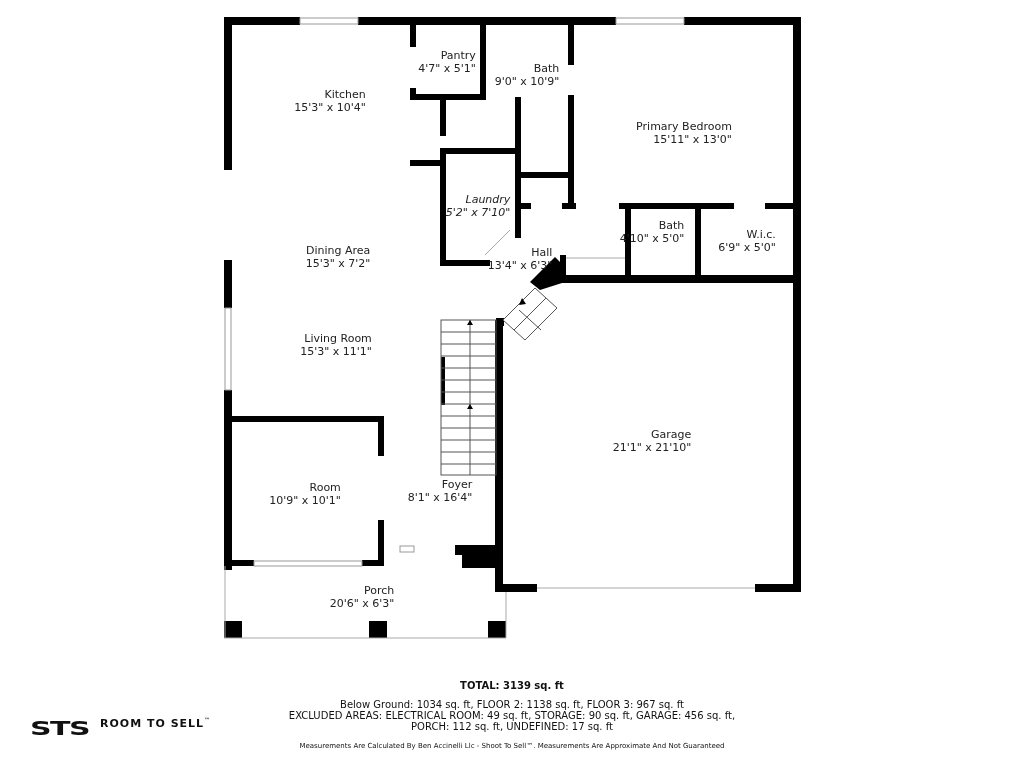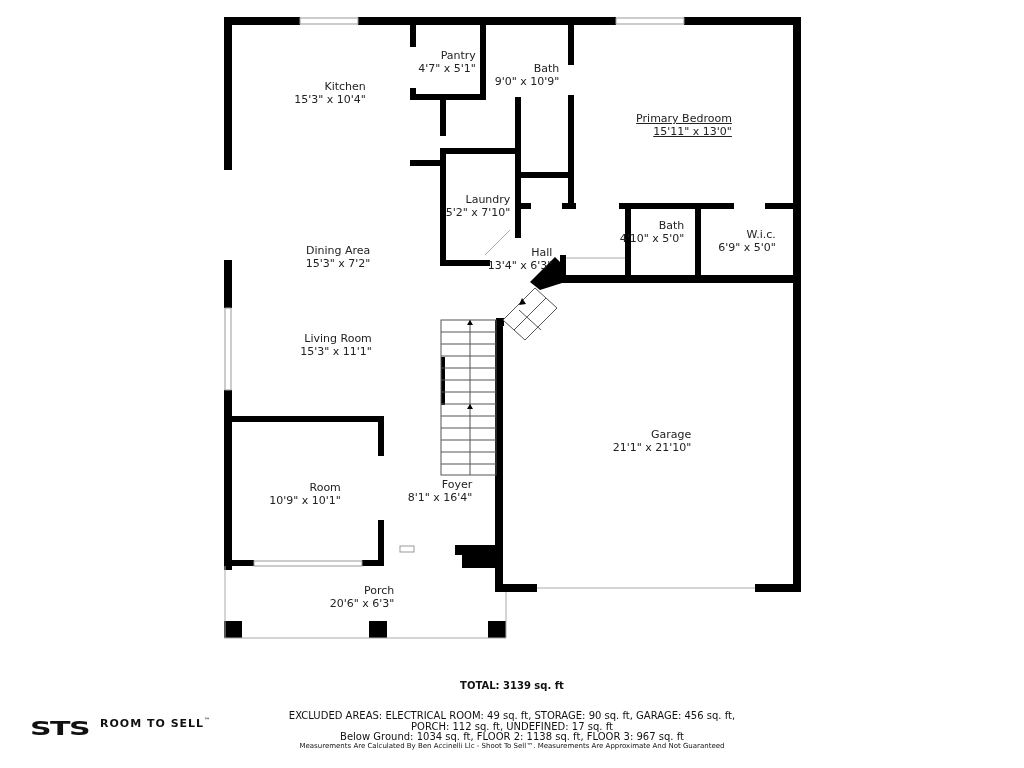--- a/index.html
+++ b/index.html
@@ -2,21 +2,21 @@
 <html><head>
 <meta charset="utf-8">
 <style>
   html, body { margin:0; padding:0; background:#ffffff; }
   body { width:1024px; height:768px; position:relative; overflow:hidden; font-family:"DejaVu Sans", sans-serif; color:#222; }
   #plan { position:absolute; left:0; top:0; width:1024px; height:690px; }
   .room-label { position:absolute; text-align:right; font-size:11px; line-height:13px; color:#222; white-space:nowrap; transform:translateX(-50%); }
   .footer { position:absolute; left:0; width:1024px; text-align:center; color:#111; }
   .f-total { top:680px; font-size:10px; font-weight:bold; }
   .f-line { font-size:10px; line-height:12px; }
-  .f-l1 { top:731px;text-align:center; }
+  .f-l1 { top:699px;text-align:center; }
   .f-l2 { top:710px; }
   .f-l3 { top:721px; }
   .f-disclaimer { top:742px; font-size:7px; }
   .logo { position:absolute; left:30px; top:716px; display:flex; align-items:flex-start; gap:10px; }
   .logo-mark { font-family:"DejaVu Sans", sans-serif; font-weight:bold; font-size:20px; letter-spacing:-1px; transform:scaleX(1.5); transform-origin:left center; width:60px; color:#111; }
   .logo-text { font-family:"DejaVu Sans", sans-serif; font-weight:bold; font-size:11px; letter-spacing:1px; color:#111; }
   .logo-text sup { font-size:6px; }
 </style>
 </head>
 <body>
@@ -121,41 +121,41 @@
     <line x1="514" y1="330" x2="546" y2="298"></line>
     <line x1="519" y1="310" x2="541" y2="330"></line>
   </g>
   <g fill="#000">
     <polygon points="467,325 473,325 470,320"></polygon>
     <polygon points="467,409 473,409 470,404"></polygon>
     <polygon points="522,298 526,304 519,305"></polygon>
   </g>
 </svg>
 
-<div class="room-label" style="left:330px; top:80px;">
+<div class="room-label" style="left:330px; top:88px;">
   <div>Kitchen</div>
   <div>15'3" x 10'4"</div>
 </div>
 <div class="room-label" style="left:447px; top:49px;">
   <div>Pantry</div>
   <div>4'7" x 5'1"</div>
 </div>
 <div class="room-label" style="left:527px; top:62px;">
   <div>Bath</div>
   <div>9'0" x 10'9"</div>
 </div>
-<div class="room-label" style="left:684px; top:112px;text-decoration:underline;">
+<div class="room-label" style="left:684px; top:120px;">
   <div>Primary Bedroom</div>
   <div>15'11" x 13'0"</div>
 </div>
 <div class="room-label" style="left:338px; top:200px;margin-top:44px;">
   <div>Dining Area</div>
   <div>15'3" x 7'2"</div>
 </div>
-<div class="room-label" style="left:478px; top:193px;">
+<div class="room-label" style="left:478px; top:193px;font-style:italic;">
   <div>Laundry</div>
   <div>5'2" x 7'10"</div>
 </div>
 <div class="room-label" style="left:520px; top:246px;">
   <div>Hall</div>
   <div>13'4" x 6'3"</div>
 </div>
 <div class="room-label" style="left:652px; top:219px;">
   <div>Bath</div>
   <div>4'10" x 5'0"</div>

